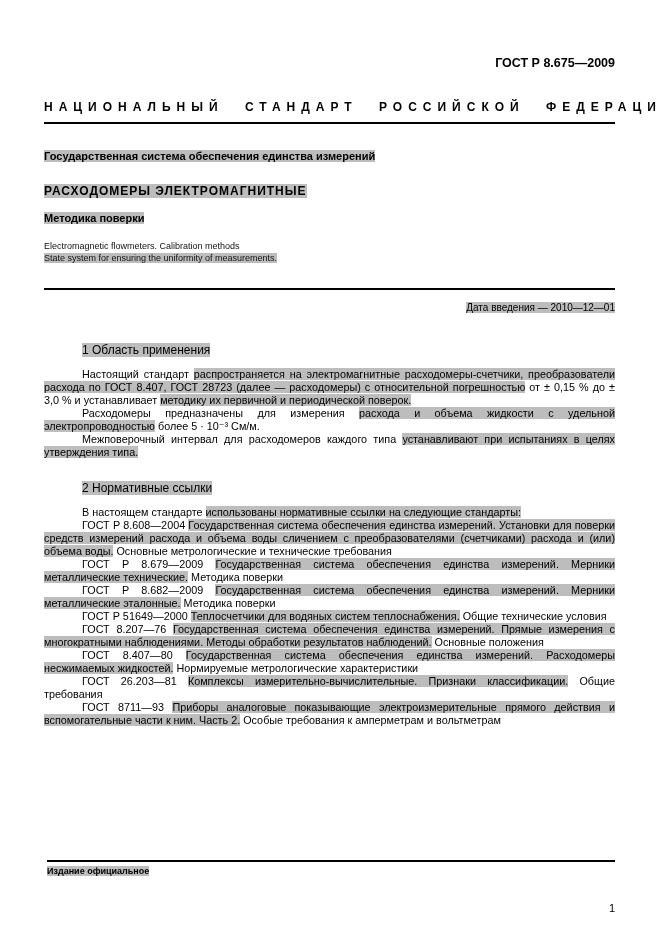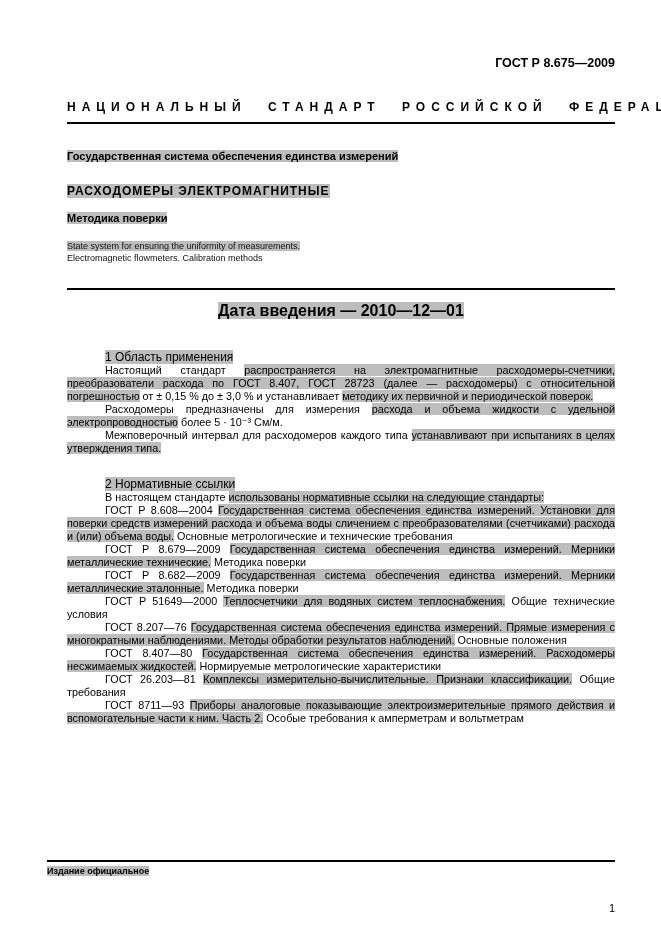--- a/index.html
+++ b/index.html
@@ -2,44 +2,44 @@
 <html><head>
 <meta charset="utf-8">
 <style>
   * { margin:0; padding:0; box-sizing:border-box; }
   html, body { background:#ffffff; }
   body {
     width:661px; height:936px;
     font-family:"Liberation Sans","DejaVu Sans",sans-serif;
     color:#000; position:relative; overflow:hidden;
   }
-  .page { position:absolute; inset:0; padding:56px 46px 0 67px; }
+  .page { position:absolute; inset:0; padding:56px 46px 0 44px; }
 
   .doc-number { text-align:right; font-weight:bold; font-size:12.5px; }
 
   .banner {
     margin-top:30px; font-weight:bold; font-size:12px;
     letter-spacing:6px; word-spacing:12px; white-space:nowrap;
   }
   .rule { border-top:2px solid #000; }
   .rule-banner { margin-top:8px; }
 
   .title-block { margin-top:26px; }
   .gsi        { font-weight:bold; font-size:11px; }
   .main-title { margin-top:22px; font-weight:bold; font-size:12px; letter-spacing:1px; }
   .subtitle   { margin-top:14px; font-weight:bold; font-size:11px; }
   .english    { margin-top:16px; font-size:9px; line-height:1.35; color:#111; }
 
   .rule-mid { margin-top:24px; }
 
-  .date-line { margin-top:12px; text-align:center; font-weight:bold; font-size:16px; }
+  .date-line { margin-top:12px; text-align:right; font-weight:normal; font-size:10px; }
 
   .sec-heading { margin-top:30px; padding-left:38px; font-size:12px; font-weight:normal; }
   section[data-section="1"] .sec-heading { margin-top:22px; }
-  .sec-body { margin-top:0; }
+  .sec-body { margin-top:11px; }
 
   .para {
     font-size:10.8px; line-height:13px;
     text-align:justify; text-indent:38px;
   }
 
   .hl { background:#bdbdbd; }
 
   .footer-rule { position:absolute; left:47px; right:46px; bottom:74px; border-top:2px solid #000; }
   .edition     { position:absolute; left:47px; bottom:60px; font-weight:bold; font-size:9px; }
@@ -53,22 +53,22 @@
   <div class="doc-number">ГОСТ Р 8.675—2009</div>
 
   <div class="banner">НАЦИОНАЛЬНЫЙ СТАНДАРТ РОССИЙСКОЙ ФЕДЕРАЦИИ</div>
   <div class="rule rule-banner"></div>
 
   <div class="title-block">
     <div class="gsi"><span class="hl">Государственная система обеспечения единства измерений</span></div>
     <div class="main-title"><span class="hl">РАСХОДОМЕРЫ  ЭЛЕКТРОМАГНИТНЫЕ</span></div>
     <div class="subtitle"><span class="hl">Методика поверки</span></div>
     <div class="english">
+      <div>Electromagnetic flowmeters. Calibration methods</div>
       <div><span class="hl">State system for ensuring the uniformity of measurements.</span></div>
-      <div>Electromagnetic flowmeters. Calibration methods</div>
     </div>
   </div>
 
   <div class="rule rule-mid"></div>
 
   <div class="date-line"><span class="hl">Дата введения — 2010—12—01</span></div>
 
   <section data-section="0">
     <h2 class="sec-heading"><span class="hl">1  Область применения</span></h2>
     <div class="sec-body">

